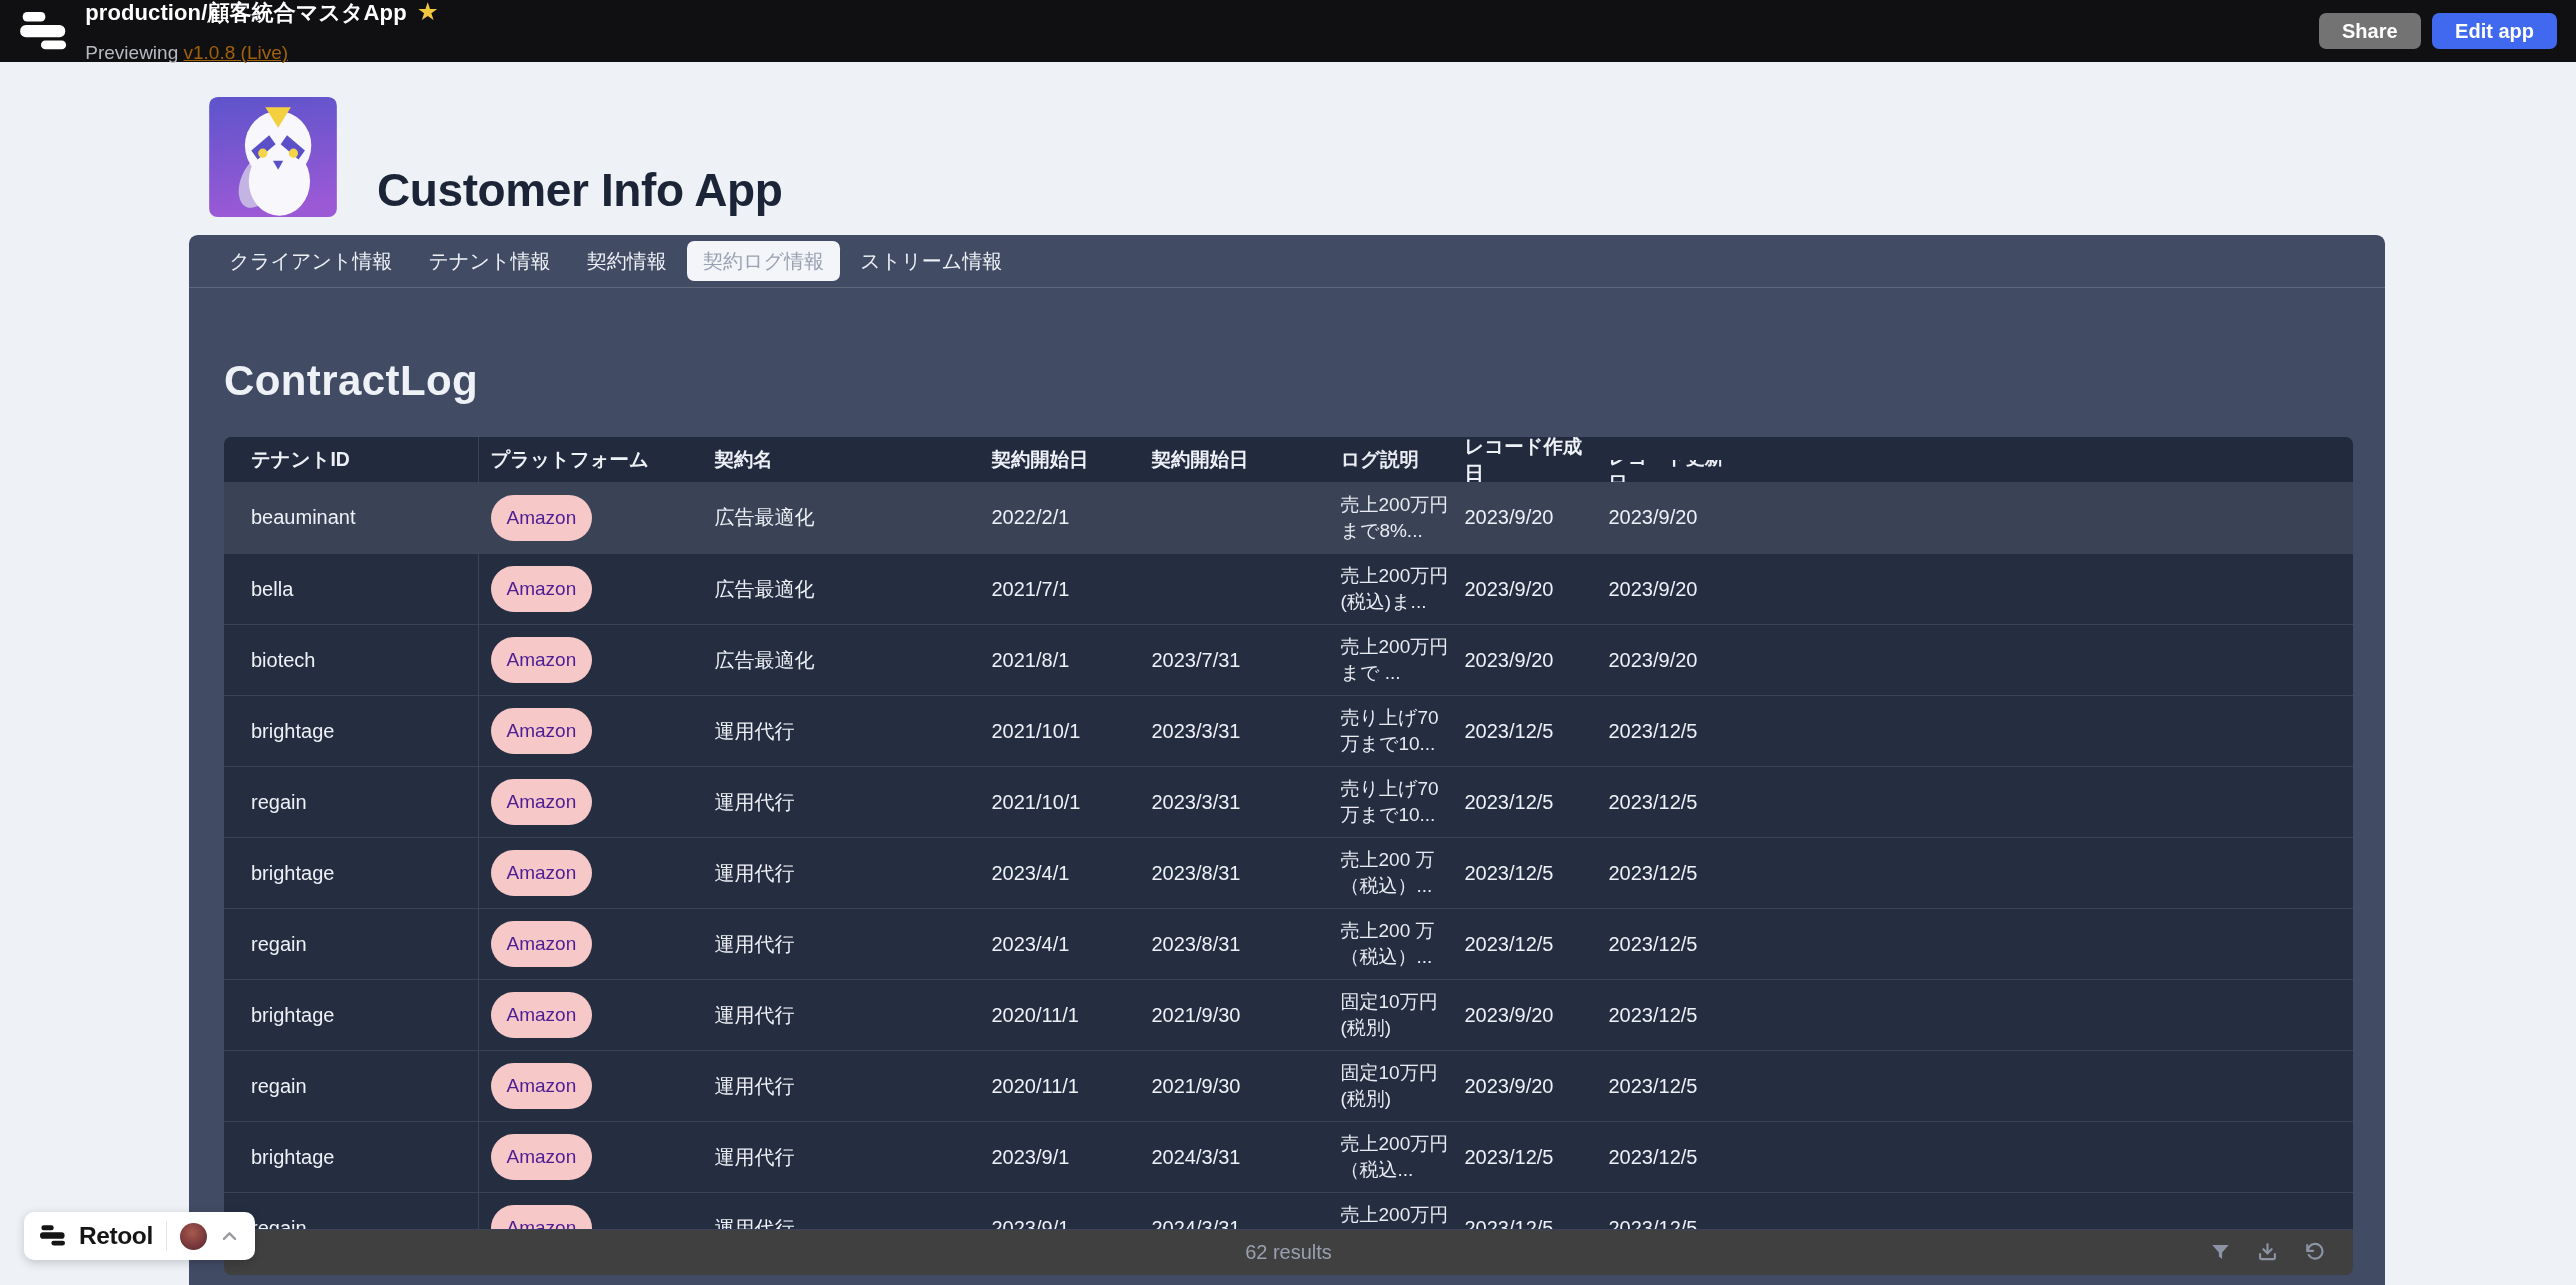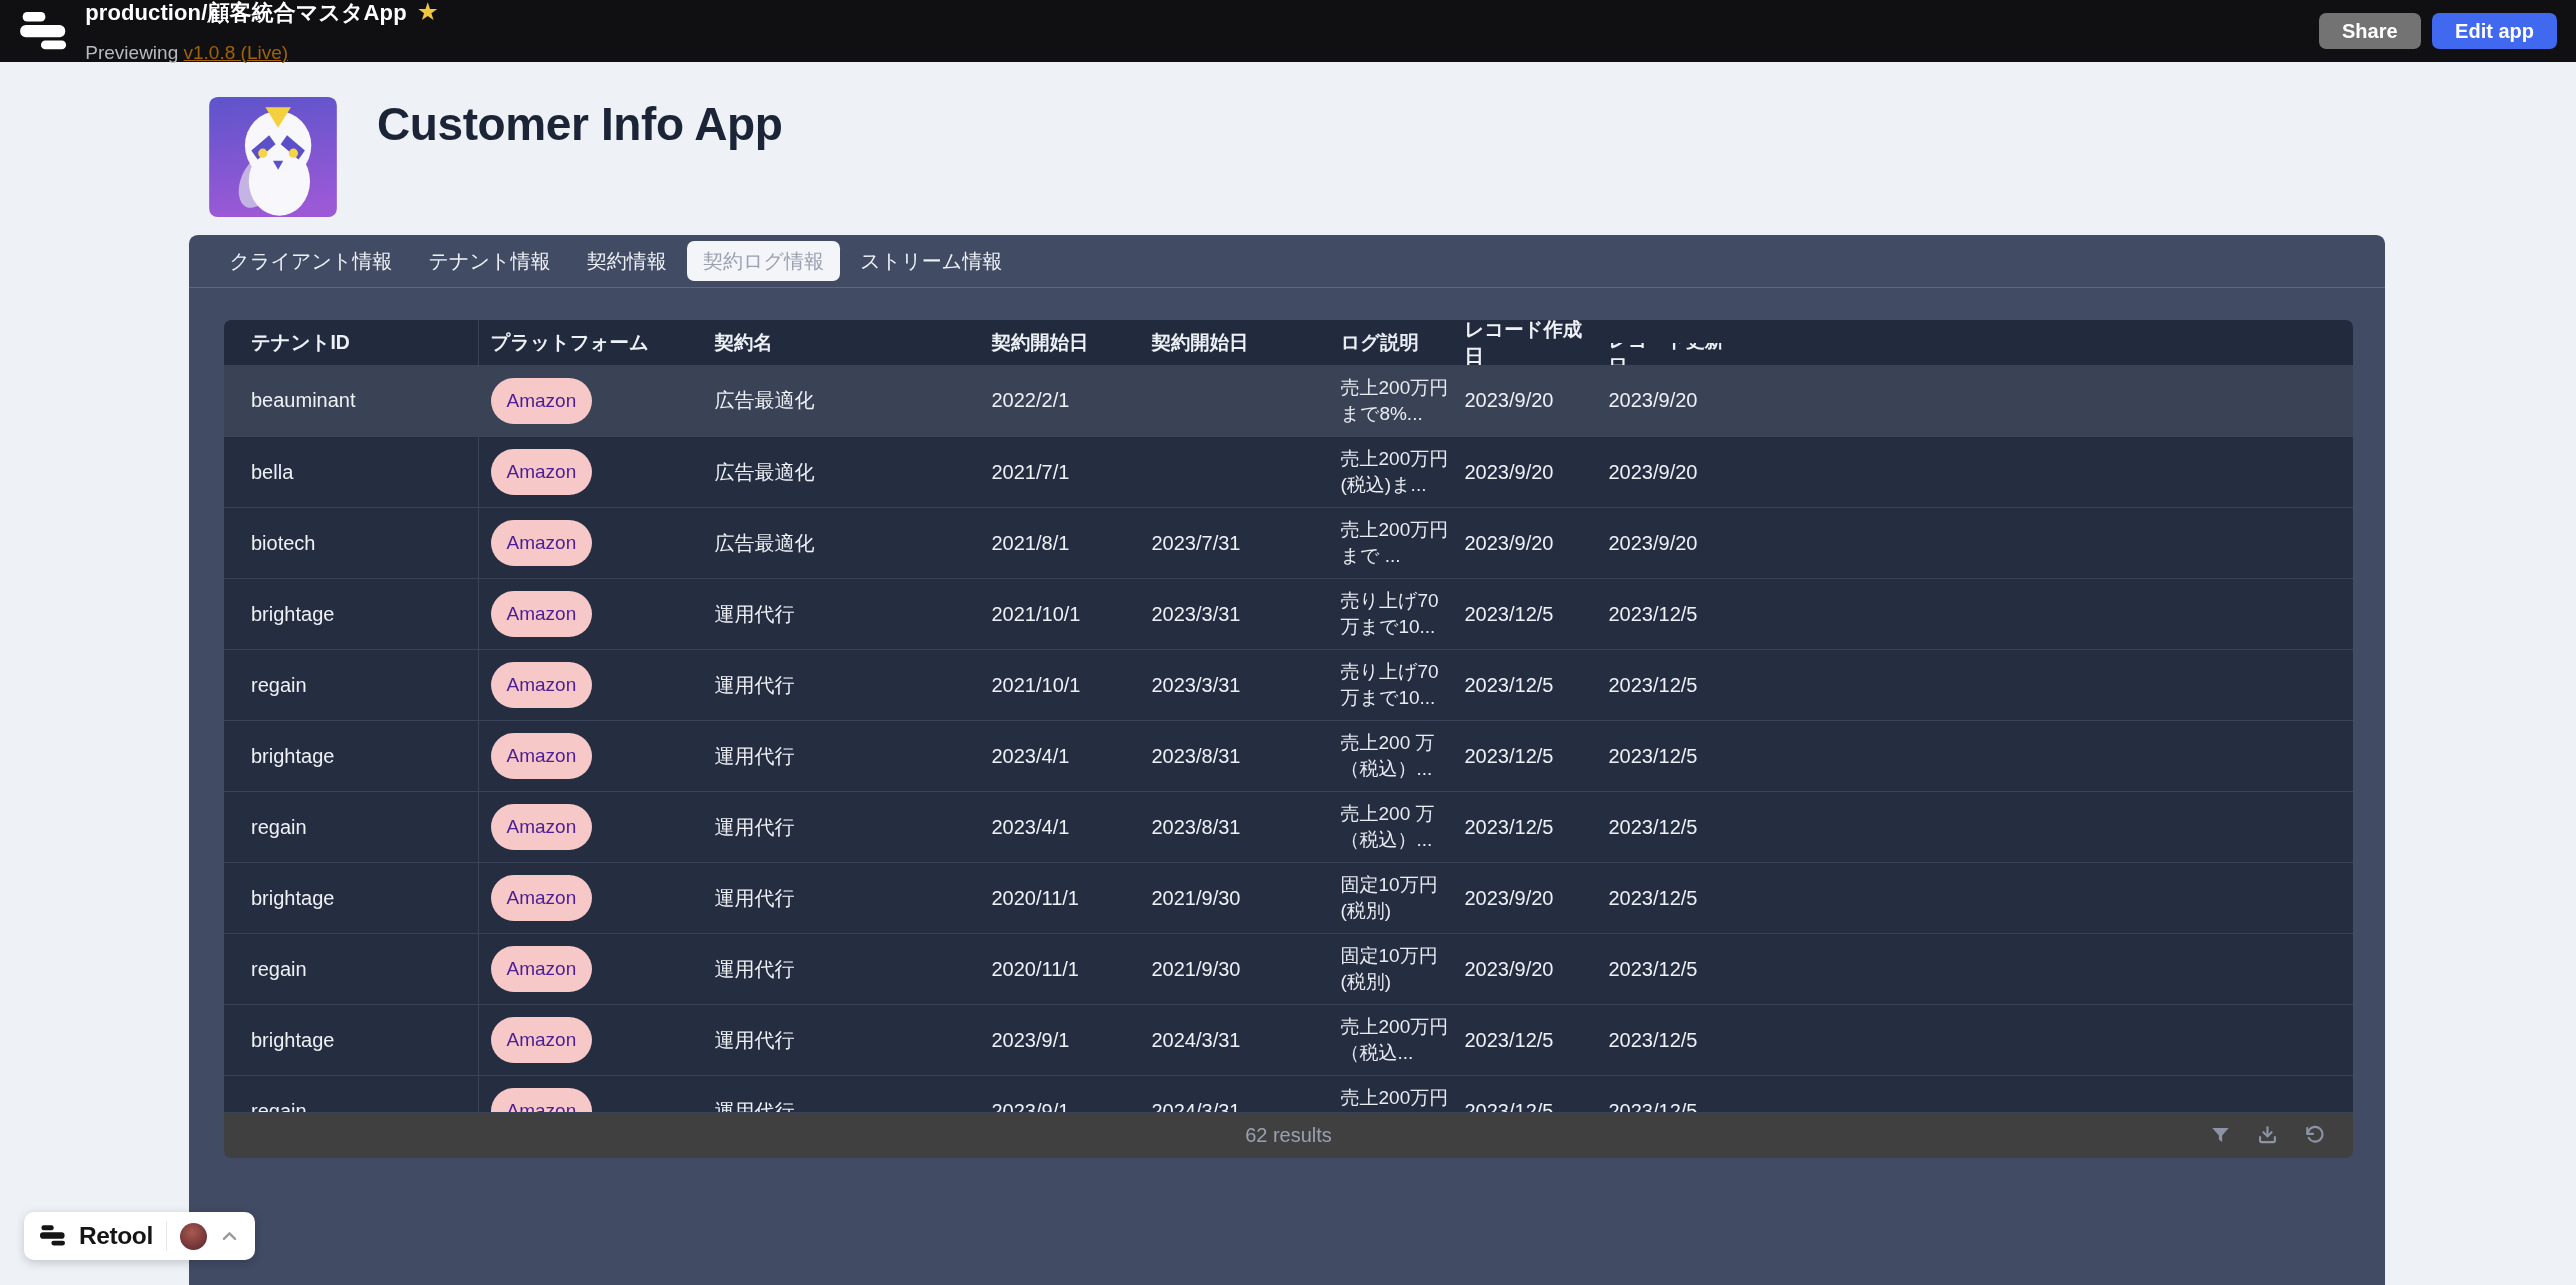--- a/index.html
+++ b/index.html
@@ -15,21 +15,21 @@
   .star { color:#f0c63f; font-size:24.5px; line-height:1; transform:translateY(-1.4px); }
   .preview-row { color:#b6b9bf; font-size:19px; }
   .preview-row a { color:#a16207; text-decoration:underline; }
   .topbar-actions { margin-left:auto; margin-right:19px; display:flex; gap:11.5px; }
   .btn { height:36px; border:none; border-radius:7.2px; padding:0 23px; font-size:20px; font-weight:600;
          color:#fff; font-family:inherit; display:flex; align-items:center; cursor:pointer; }
   .btn-share { background:#737373; }
   .btn-edit { background:#4169f0; }
 
   
-  .app-header { margin:35px 0 0 209px; display:flex; align-items:flex-start; gap:40px; }
+  .app-header { margin:35px 0 0 209px; display:flex; align-items:flex-end; gap:40px; }
   .owl-logo { width:128px; height:120px; border-radius:8.6px; overflow:hidden; flex:0 0 auto; }
   .page-title { font-size:46px; font-weight:700; color:#1c2537; letter-spacing:-0.4px; }
 
   
   .panel { position:relative; margin:18px 0 0 189px; width:2196px; height:1050px;
            background:#414b64; border-radius:8.6px 8.6px 0 0; }
   .tabbar { height:53px; display:flex; align-items:center; padding-left:24.5px; gap:4.3px;
             border-bottom:1.4px solid rgba(255,255,255,0.16); }
   .tab { padding:0 16px; height:40px; display:flex; align-items:center; font-size:20px;
          color:#edf0f5; border-radius:7.2px; cursor:pointer; white-space:nowrap; }
@@ -126,20 +126,21 @@
   </div>
 
   <div class="panel">
     <div class="tabbar">
         <div class="tab">クライアント情報</div>
         <div class="tab">テナント情報</div>
         <div class="tab">契約情報</div>
         <div class="tab selected">契約ログ情報</div>
         <div class="tab">ストリーム情報</div>
       </div>
+    <div class="table-title">ContractLog</div>
 
     <div class="table">
       <div class="thead">
           <div class="hcell cell c0" style="font-size: 19.4px;">テナントID</div>
           <div class="hcell cell c1" style="font-size: 19.4px;">プラットフォーム</div>
           <div class="hcell cell c2" style="font-size: 19.4px;">契約名</div>
           <div class="hcell cell c3" style="font-size: 19.4px;">契約開始日</div>
           <div class="hcell cell c4" style="font-size: 19.4px;">契約開始日</div>
           <div class="hcell cell c5" style="font-size: 19.4px;">ログ説明</div>
           <div class="hcell cell c6" style="font-size: 19.4px;">レコード作成日</div>

